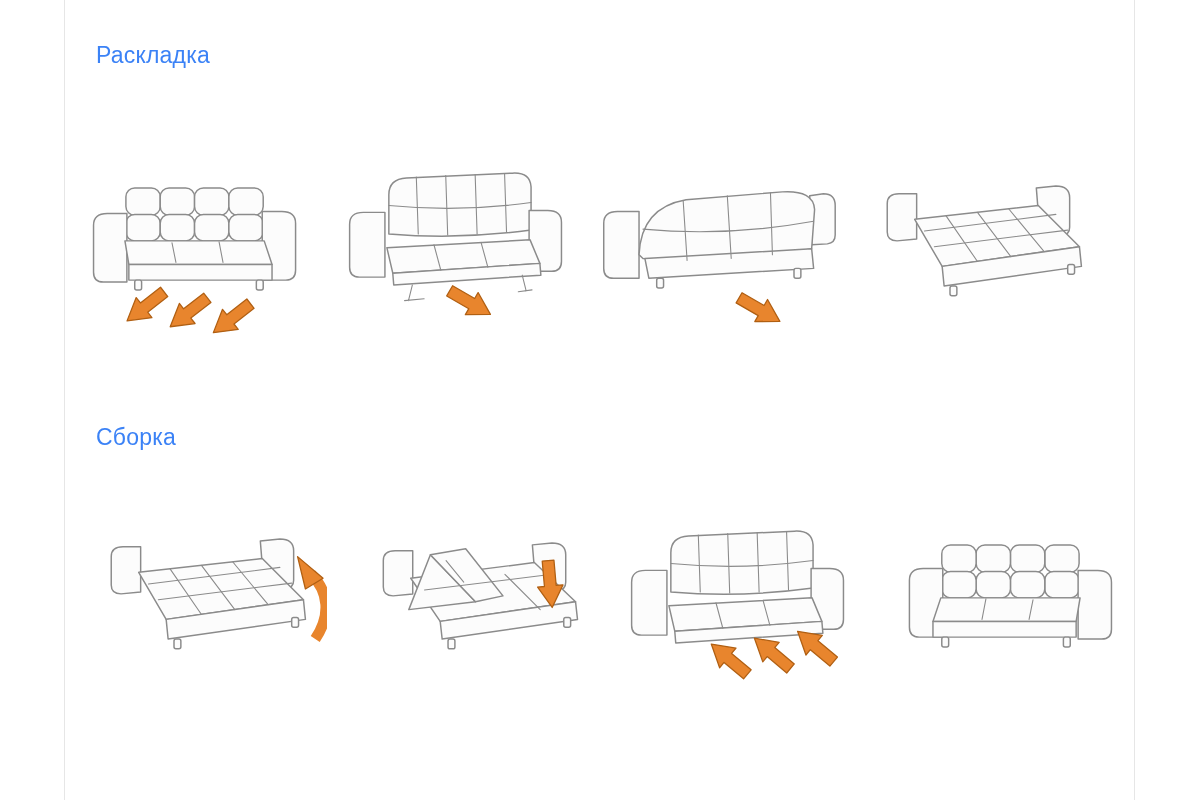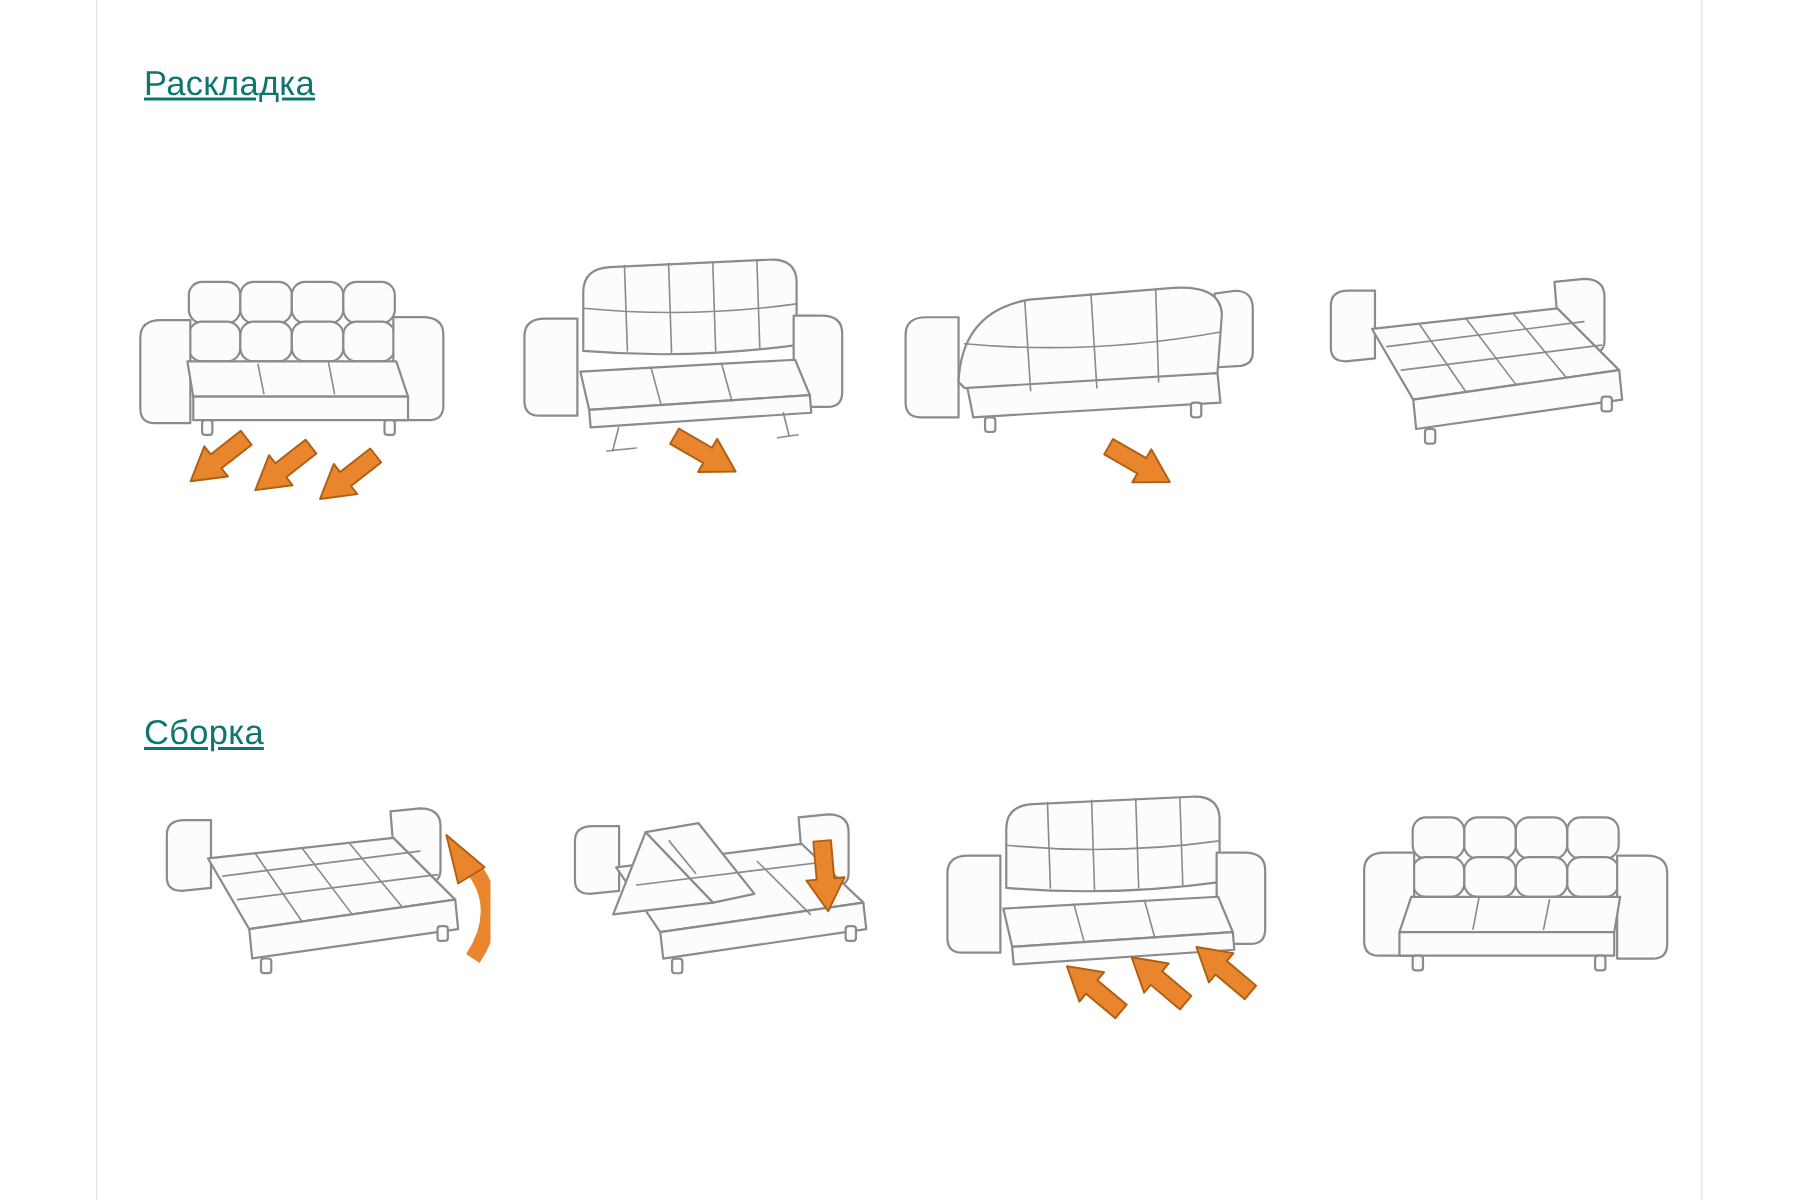--- a/index.html
+++ b/index.html
@@ -22,26 +22,25 @@
     width: 1px;
     background: #e6e6e6;
   }
   .edge-left  { left: 64px; }
   .edge-right { left: 1134px; }
   .section-title {
     position: absolute;
     margin: 0;
     font-size: 23px;
     font-weight: 400;
-    color: #0f766e;
+    color: #3b82f6;
     letter-spacing: 0.2px;
-    text-decoration: underline;
   }
   #title-unfold { left: 96px; top: 42px; }
-  #title-fold   { left: 96px; top: 475px; }
+  #title-fold   { left: 96px; top: 424px; }
   .fig {
     position: absolute;
     width: 255px;
     height: 200px;
     margin: 0;
   }
   .ill { width: 100%; height: 100%; display: block; }
   .ink {
     fill: #fcfcfc;
     stroke: var(--line, #8b8b8b);

